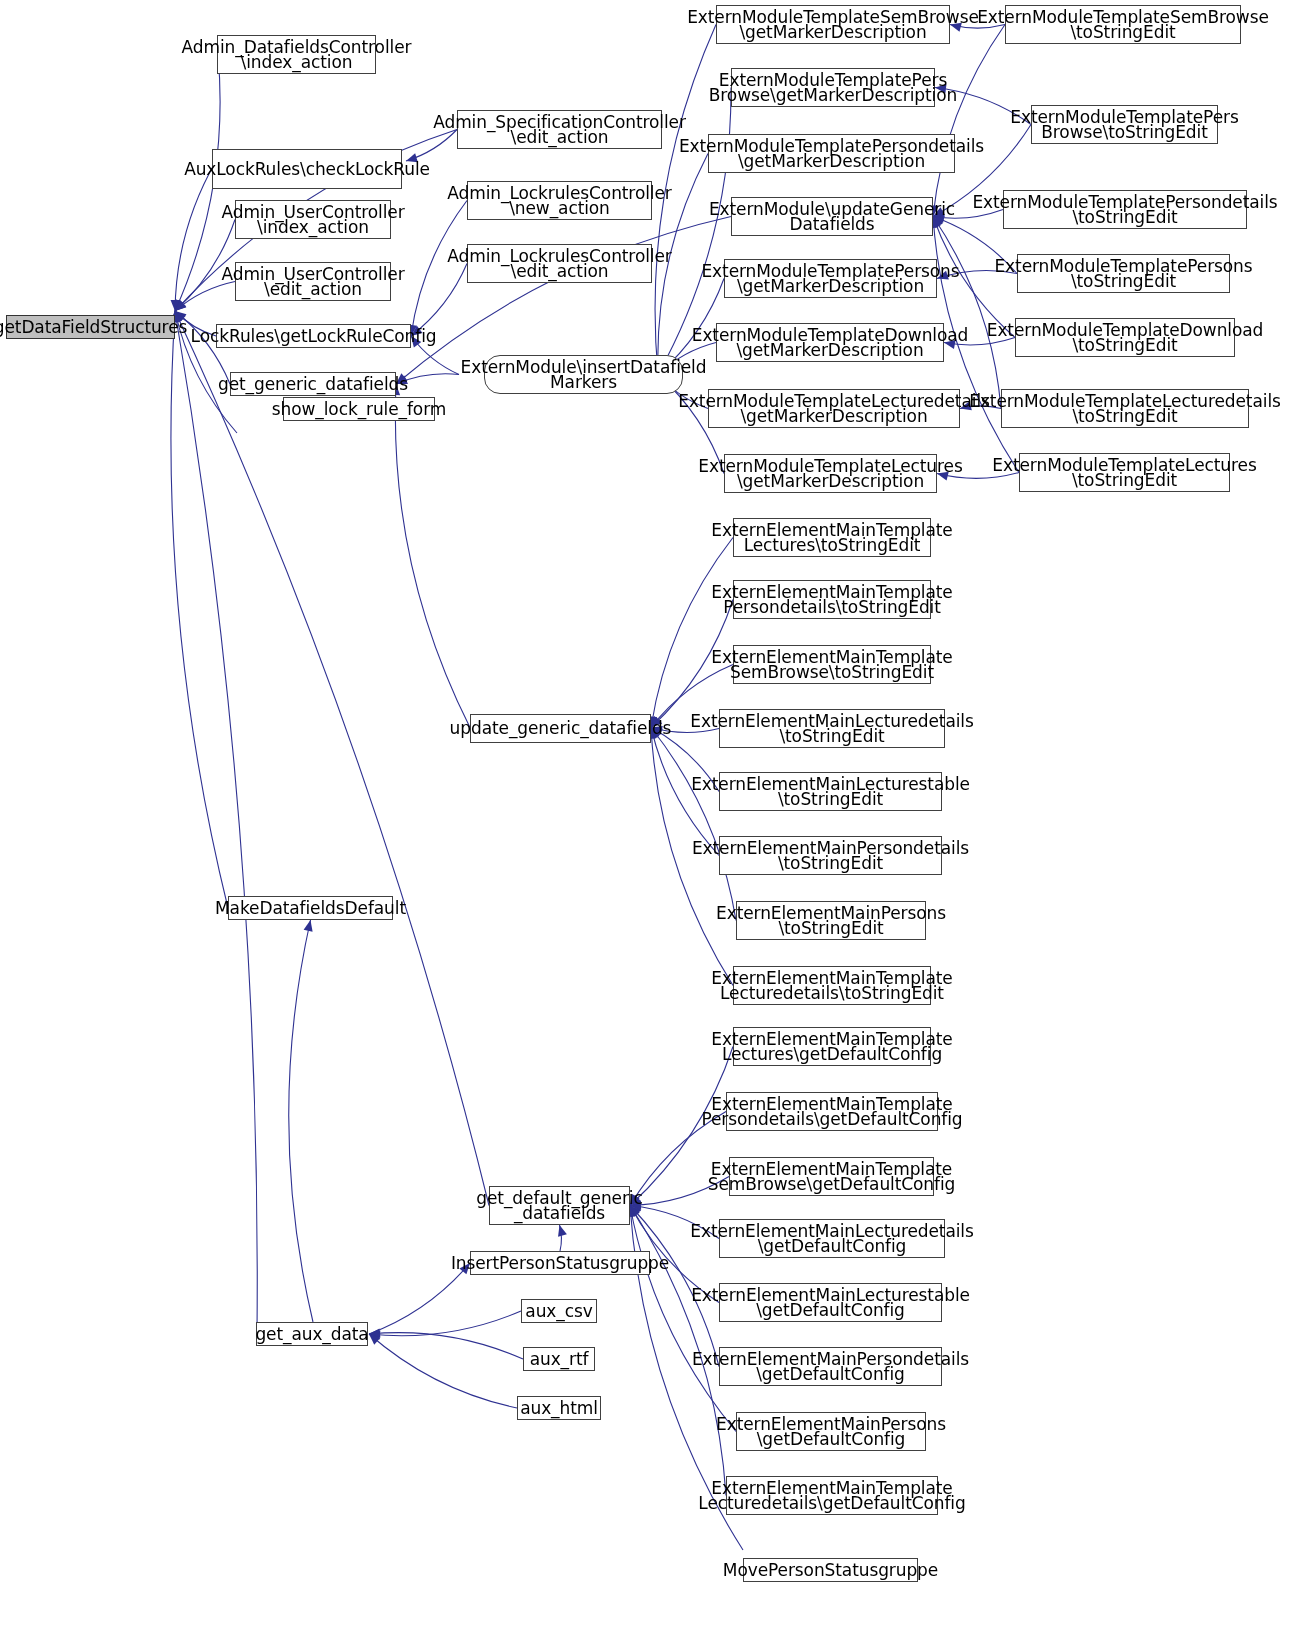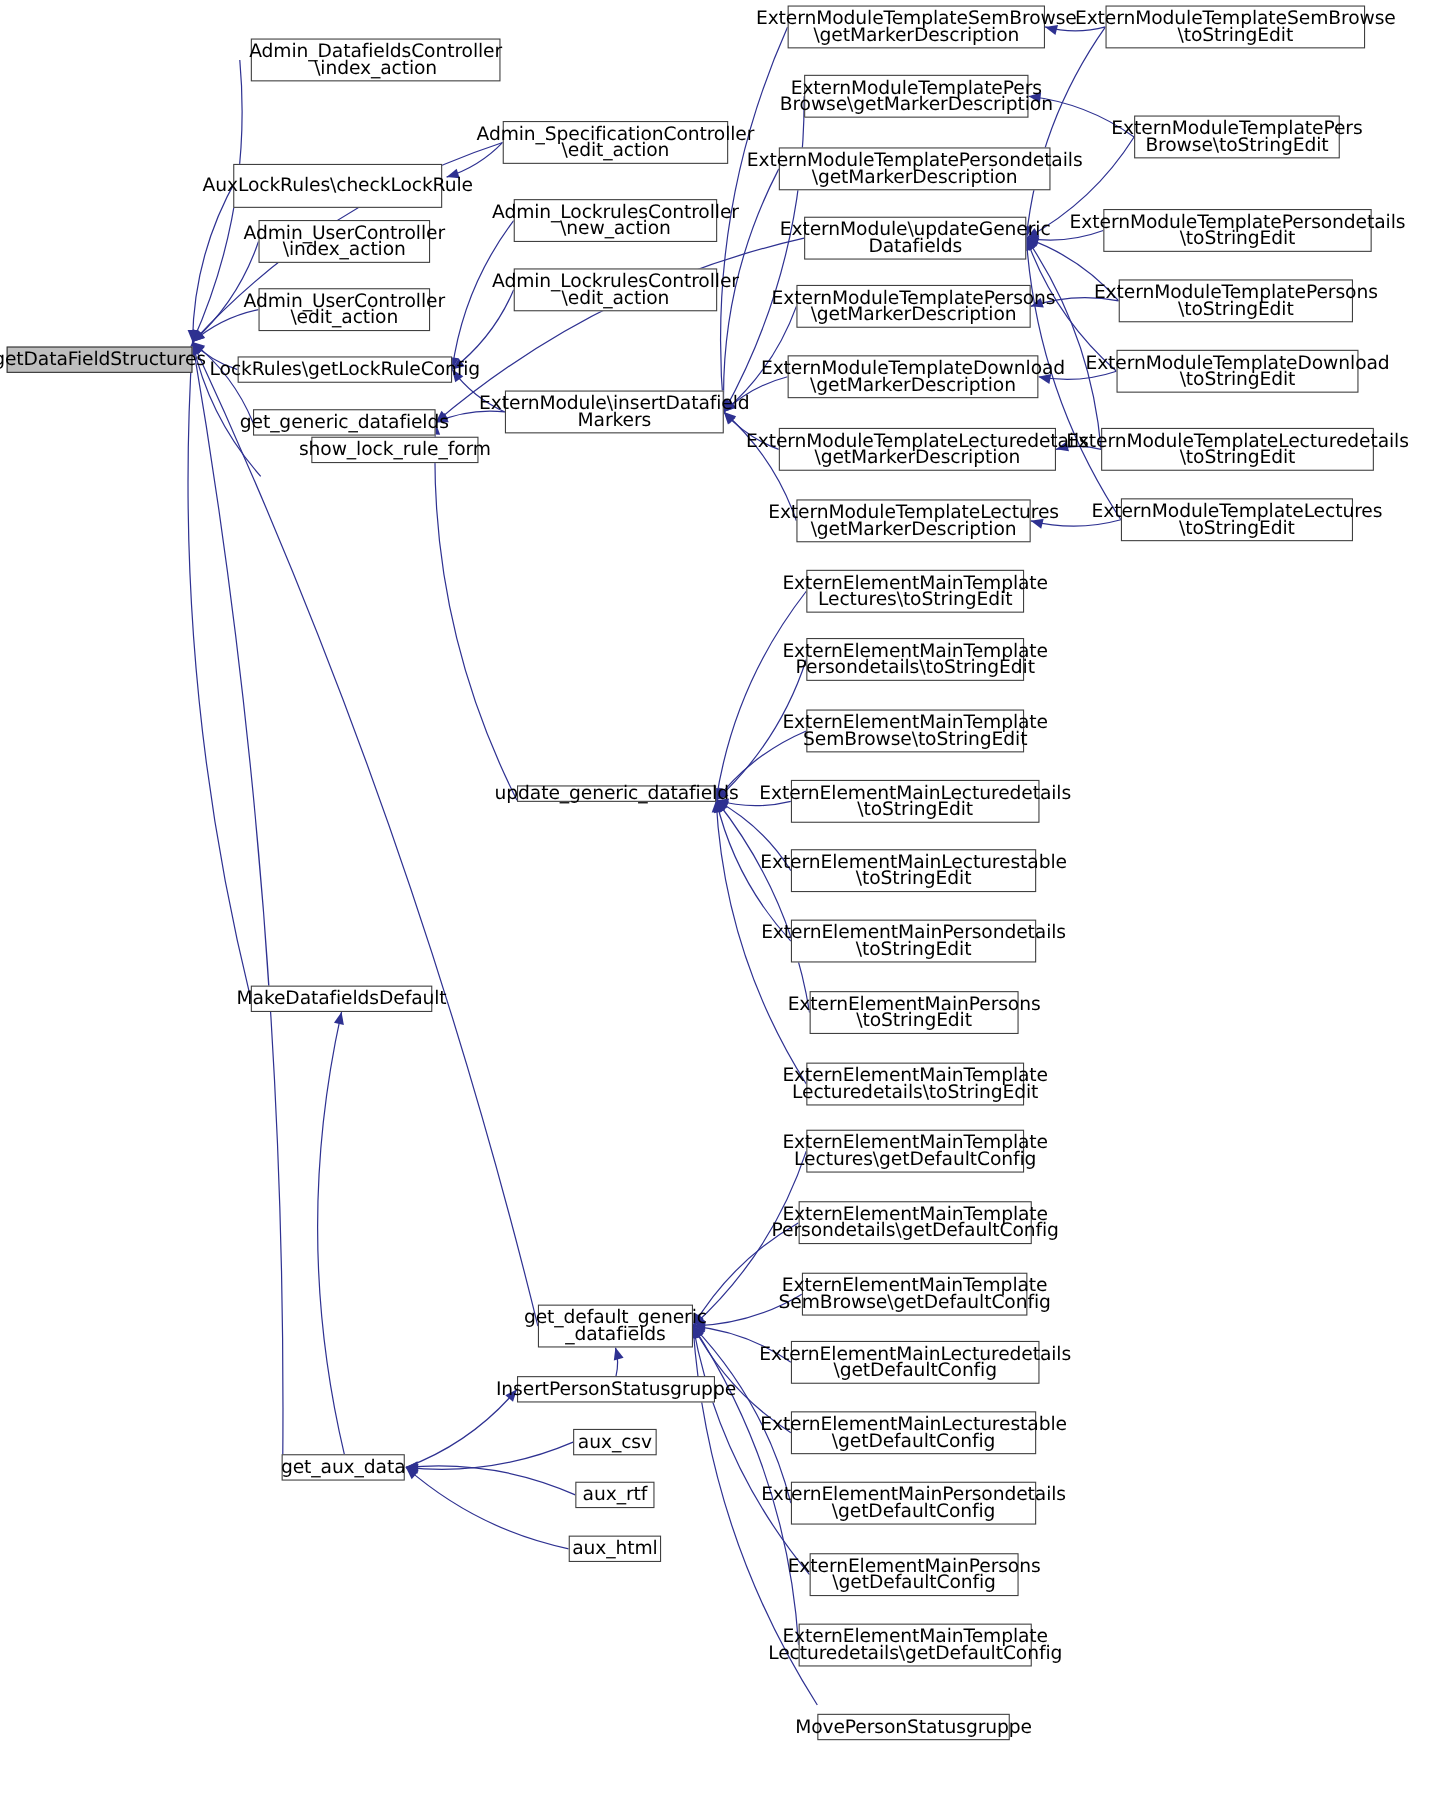--- a/index.html
+++ b/index.html
@@ -164,37 +164,37 @@
       <polygon class="arrow" points="470,1263 466.3896785848075,1274.3633436663247 459.37517677880635,1268.4104650001998"></polygon>
       <path class="edge" d="M521,1311 Q447.99,1342.26 369,1334"></path>
       <polygon class="arrow" points="369,1334 380.41876100290966,1330.5689801576748 379.4619323760116,1339.719088297951"></polygon>
       <path class="edge" d="M523,1359 Q449.25,1326.48 369,1334"></path>
       <polygon class="arrow" points="369,1334 379.5228472866206,1328.3937815791337 380.3811928621826,1337.5536529140877"></polygon>
       <path class="edge" d="M517,1408 Q433.38,1390.24 369,1334"></path>
       <polygon class="arrow" points="369,1334 380.3105406462955,1337.7724886068083 374.2579384574926,1344.7011253229377"></polygon>
     </svg>
   <div id="nodes">
       <div class="node root" style="left: 6px; top: 315px; width: 169px; height: 24px;">getDataFieldStructures</div>
-      <div class="node" style="left: 228px; top: 35px; width: 227px; height: 39px;">Admin_DatafieldsController
+      <div class="node" style="left: 217px; top: 35px; width: 159px; height: 39px;">Admin_DatafieldsController
 \index_action</div>
       <div class="node" style="left: 457px; top: 110px; width: 205px; height: 39px;">Admin_SpecificationController
 \edit_action</div>
       <div class="node" style="left: 212px; top: 149px; width: 190px; height: 40px;">AuxLockRules\checkLockRule</div>
       <div class="node" style="left: 467px; top: 181px; width: 185px; height: 39px;">Admin_LockrulesController
 \new_action</div>
       <div class="node" style="left: 235px; top: 200px; width: 156px; height: 39px;">Admin_UserController
 \index_action</div>
       <div class="node" style="left: 467px; top: 244px; width: 185px; height: 39px;">Admin_LockrulesController
 \edit_action</div>
       <div class="node" style="left: 235px; top: 262px; width: 156px; height: 39px;">Admin_UserController
 \edit_action</div>
       <div class="node" style="left: 216px; top: 324px; width: 195px; height: 24px;">LockRules\getLockRuleConfig</div>
       <div class="node" style="left: 230px; top: 372px; width: 166px; height: 24px; text-align: right;">get_generic_datafields</div>
       <div class="node" style="left: 237px; top: 397px; width: 152px; height: 24px; margin-left: 46px;">show_lock_rule_form</div>
-      <div class="node" style="left: 459px; top: 355px; width: 199px; height: 39px;">ExternModule\insertDatafield
+      <div class="node" style="left: 484px; top: 355px; width: 199px; height: 39px; border-radius: 16px;">ExternModule\insertDatafield
 Markers</div>
       <div class="node" style="left: 716px; top: 5px; width: 234px; height: 39px;">ExternModuleTemplateSemBrowse
 \getMarkerDescription</div>
       <div class="node" style="left: 1005px; top: 5px; width: 236px; height: 39px;">ExternModuleTemplateSemBrowse
 \toStringEdit</div>
       <div class="node" style="left: 731px; top: 68px; width: 204px; height: 39px;">ExternModuleTemplatePers
 Browse\getMarkerDescription</div>
       <div class="node" style="left: 1031px; top: 105px; width: 187px; height: 39px;">ExternModuleTemplatePers
 Browse\toStringEdit</div>
       <div class="node" style="left: 708px; top: 134px; width: 247px; height: 39px;">ExternModuleTemplatePersondetails
@@ -212,21 +212,21 @@
       <div class="node" style="left: 1015px; top: 318px; width: 220px; height: 39px;">ExternModuleTemplateDownload
 \toStringEdit</div>
       <div class="node" style="left: 708px; top: 389px; width: 252px; height: 39px;">ExternModuleTemplateLecturedetails
 \getMarkerDescription</div>
       <div class="node" style="left: 1001px; top: 389px; width: 248px; height: 39px;">ExternModuleTemplateLecturedetails
 \toStringEdit</div>
       <div class="node" style="left: 724px; top: 454px; width: 213px; height: 39px;">ExternModuleTemplateLectures
 \getMarkerDescription</div>
       <div class="node" style="left: 1019px; top: 453px; width: 211px; height: 39px;">ExternModuleTemplateLectures
 \toStringEdit</div>
-      <div class="node" style="left: 470px; top: 714px; width: 181px; height: 15px;">update_generic_datafields</div>
+      <div class="node" style="left: 470px; top: 714px; width: 181px; height: 29px;">update_generic_datafields</div>
       <div class="node" style="left: 733px; top: 518px; width: 198px; height: 39px;">ExternElementMainTemplate
 Lectures\toStringEdit</div>
       <div class="node" style="left: 733px; top: 580px; width: 198px; height: 39px;">ExternElementMainTemplate
 Persondetails\toStringEdit</div>
       <div class="node" style="left: 733px; top: 645px; width: 198px; height: 39px;">ExternElementMainTemplate
 SemBrowse\toStringEdit</div>
       <div class="node" style="left: 719px; top: 709px; width: 226px; height: 39px;">ExternElementMainLecturedetails
 \toStringEdit</div>
       <div class="node" style="left: 719px; top: 772px; width: 223px; height: 39px;">ExternElementMainLecturestable
 \toStringEdit</div>

